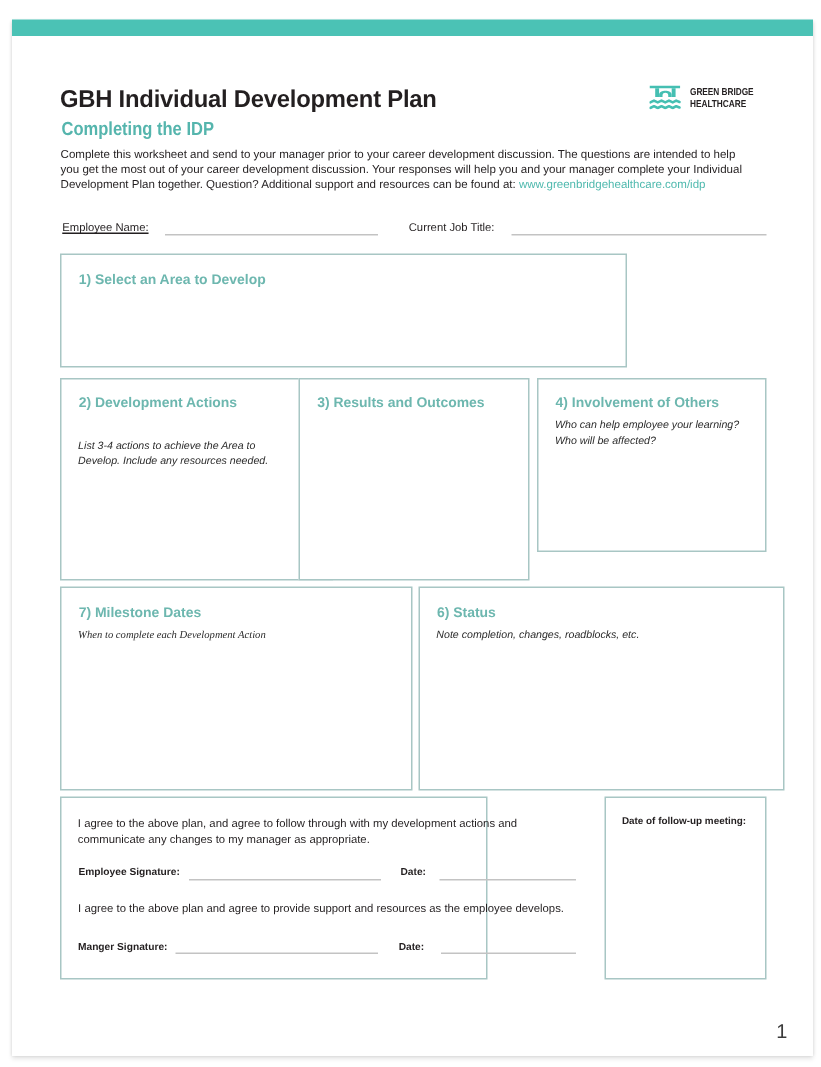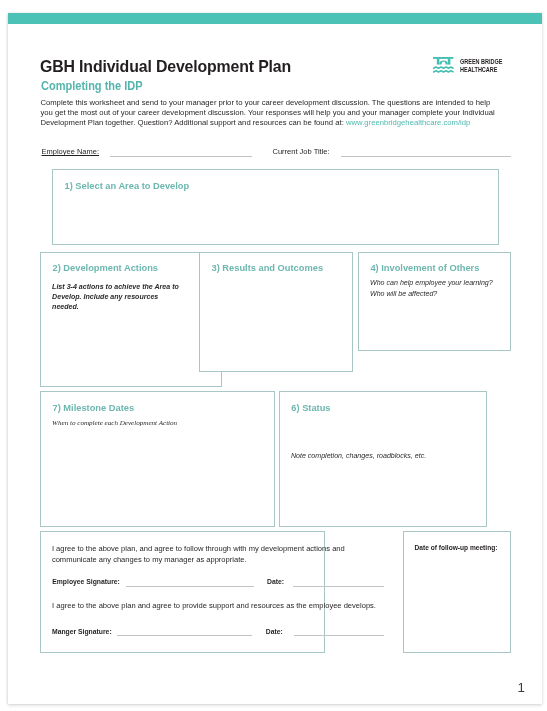--- a/index.html
+++ b/index.html
@@ -68,47 +68,47 @@
       <div>GREEN BRIDGE</div>
       <div>HEALTHCARE</div>
     </div>
   </div>
 
   <div class="field-label" style="left:33.5px; top:134.4px;text-decoration:underline;">Employee Name:</div>
   <div class="rule" style="left:101.7px; top:142.8px; width:142.5px;"></div>
   <div class="field-label" style="left:264.5px; top:134.4px;">Current Job Title:</div>
   <div class="rule" style="left:332.5px; top:142.8px; width:170.5px;"></div>
 
-  <div class="box" style="left:32.4px; top:156.2px; width:447px; height:75.4px;margin-left:12px;">
+  <div class="box" style="left:32.4px; top:156.2px; width:378px; height:75.4px;">
     <div class="box-num" style="left:11.1px; top:11.0px;">1) Select an Area to Develop</div>
   </div>
 
   <div class="box" style="left:32.4px; top:238.6px; width:182px; height:135.0px;">
     <div class="box-num" style="left:11.1px; top:10.6px;">2) Development Actions</div>
-    <div class="box-desc" style="left:10.7px; top:29px; width:133px;font-weight:bold;">List 3-4 actions to achieve the Area to Develop.  Include any resources needed.</div>
+    <div class="box-desc" style="left:10.7px; top:39px; width:133px;">List 3-4 actions to achieve the Area to Develop.  Include any resources needed.</div>
   </div>
 
-  <div class="box" style="left:191.4px; top:238.6px; width:153.4px; height:120px;">
+  <div class="box" style="left:191.4px; top:238.6px; width:153.4px; height:135.0px;">
     <div class="box-num" style="left:11.1px; top:10.6px;">3) Results and Outcomes</div>
   </div>
 
-  <div class="box" style="left:350.3px; top:238.6px; width:152.3px; height:99px;">
+  <div class="box" style="left:350.3px; top:238.6px; width:152.3px; height:116px;">
     <div class="box-num" style="left:11.1px; top:10.6px;">4) Involvement of Others</div>
     <div class="box-desc box-desc-pre" style="left:10.7px; top:25.8px; width:135px;">Who can help employee your learning?
 Who will be affected?</div>
   </div>
 
   <div class="box" style="left:32.4px; top:378.4px; width:234.2px; height:135.9px;">
     <div class="box-num" style="left:11.1px; top:10.6px;">7) Milestone Dates</div>
     <div class="box-desc" style="left:10.7px; top:25.8px; width:215px;font-family:Liberation Serif, serif;">When to complete each Development Action</div>
   </div>
 
-  <div class="box" style="left:271.2px; top:378.4px; width:208px; height:135.9px;">
+  <div class="box" style="left:271.2px; top:378.4px; width:244px; height:135.9px;">
     <div class="box-num" style="left:11.1px; top:10.6px;">6) Status</div>
-    <div class="box-desc" style="left:10.7px; top:25.8px; width:215px;margin-top:33px;">Note completion, changes, roadblocks, etc.</div>
+    <div class="box-desc" style="left:10.7px; top:25.8px; width:215px;">Note completion, changes, roadblocks, etc.</div>
   </div>
 
   <div class="box" style="left:32.4px; top:518.2px; width:285px; height:121.4px;">
     <div class="sig-text" style="left:10.5px; top:12.0px; width:300px;">I agree to the above plan, and agree to follow through with my development actions and communicate any changes to my manager as appropriate.</div>
     <div class="sig-label" style="left:10.9px; top:45.8px;">Employee Signature:</div>
     <div class="rule" style="left:84.8px; top:53.8px; width:127.4px;"></div>
     <div class="sig-label" style="left:225.6px; top:45.8px;">Date:</div>
     <div class="rule" style="left:251.9px; top:53.8px; width:91.2px;"></div>
     <div class="sig-text" style="left:10.7px; top:69.0px; width:340px;">I agree to the above plan and agree to provide support and resources as the employee develops.</div>
     <div class="sig-label" style="left:10.6px; top:95.8px;">Manger Signature:</div>

